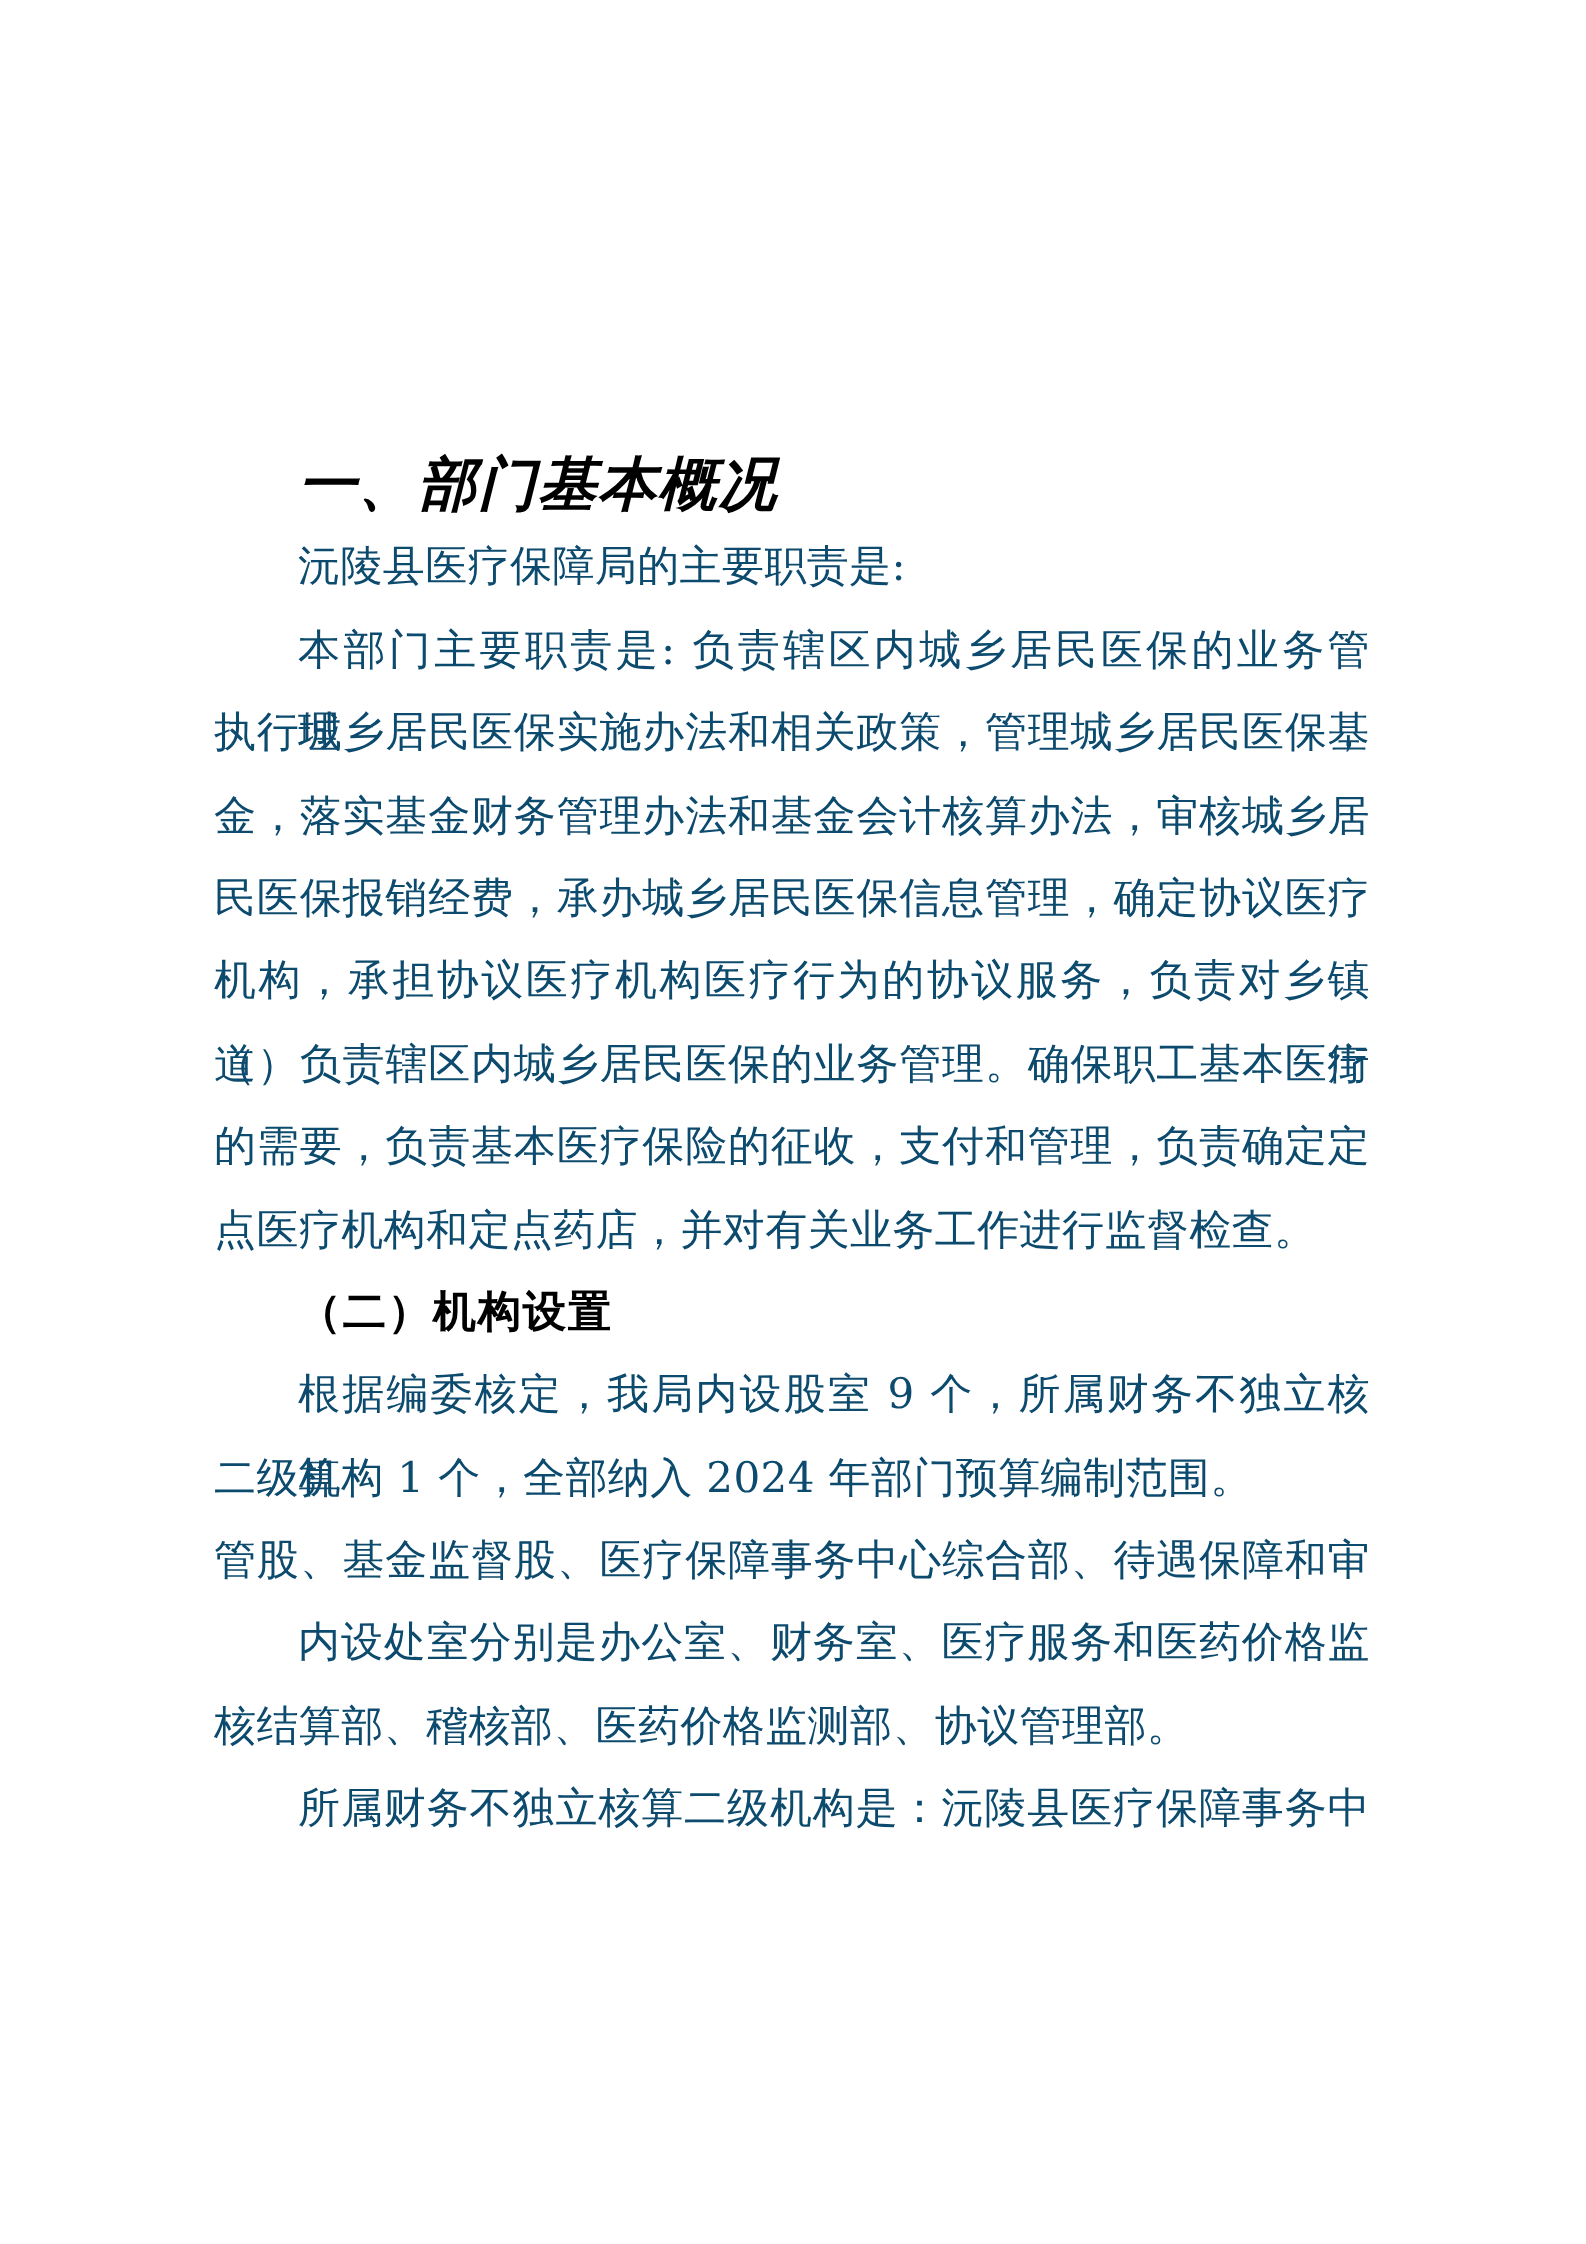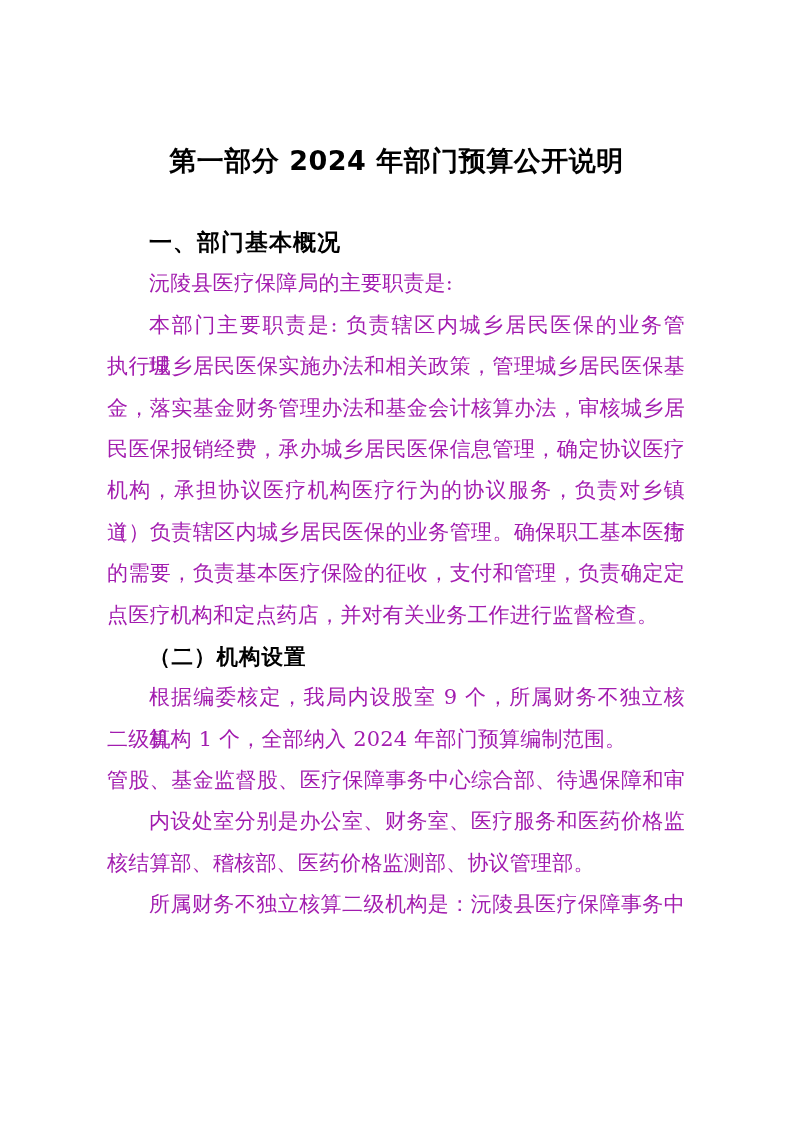--- a/index.html
+++ b/index.html
@@ -31,46 +31,45 @@
     position: absolute;
     top: 222px;
     left: 107px;
     width: 578px;
   }
   .line {
     height: 41.4px;
     line-height: 41.4px;
     font-family: "DejaVu Serif", "Liberation Serif", serif;
     font-size: 21px;
-    color: #a21caf;
+    color: #0c4a6e;
     letter-spacing: 0.2px;
   }
   .line.h1, .line.h2 {
     font-family: "DejaVu Sans", "Liberation Sans", sans-serif;
     font-weight: 700;
     color: #000000;
     padding-left: 42px;
     letter-spacing: 1px;
   }
-  .line.h1 { font-size: 23px; }
+  .line.h1 { font-size: 29px; font-style: italic; }
   .line.h2 { font-size: 21.5px; }
   .line.first {
     padding-left: 42px;
   }
   .line.fill {
     text-align: justify;
     text-align-last: justify;
   }
 </style>
 </head>
 <body>
 
 <div class="page">
 
-  <div class="doc-title">第一部分 2024 年部门预算公开说明</div>
 
   <div class="content">
 
     <div class="line h1">一、部门基本概况</div>
 
 
     <div class="line first">沅陵县医疗保障局的主要职责是:</div>
 
     <div class="line first fill">本部门主要职责是: 负责辖区内城乡居民医保的业务管理，</div>
     <div class="line fill">执行城乡居民医保实施办法和相关政策，管理城乡居民医保基</div>

